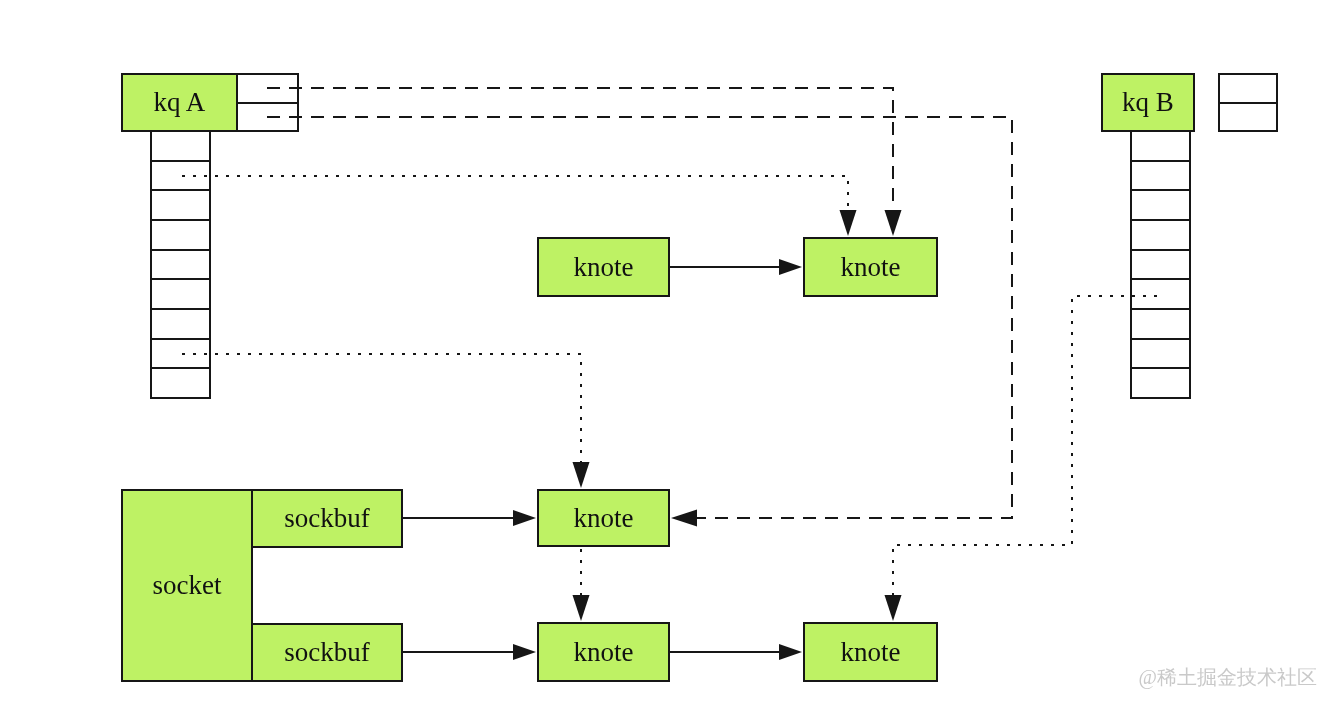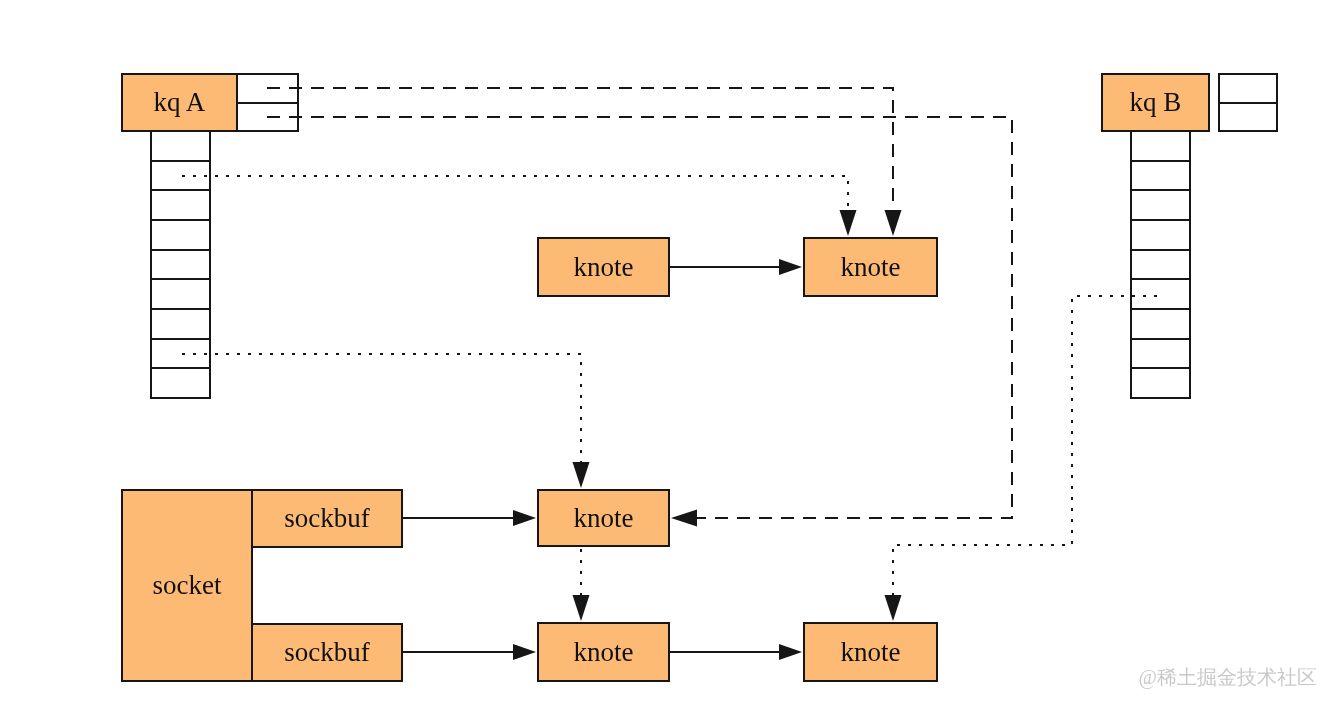--- a/index.html
+++ b/index.html
@@ -7,21 +7,21 @@
     position:relative;
     width:1334px;height:706px;
     background:#ffffff;
     overflow:hidden;
     font-family:"Liberation Serif","DejaVu Serif",serif;
   }
   .box{
     position:absolute;
     box-sizing:border-box;
     border:2px solid #161616;
-    background:#fdba74;
+    background:#bef264;
     display:flex;align-items:center;justify-content:center;
     font-size:27px;color:#111;
     line-height:1;
     white-space:nowrap;
   }
   .cells{
     position:absolute;
     box-sizing:border-box;
     border:2px solid #161616;
     background:#ffffff;
@@ -63,21 +63,21 @@
   <div class="cell"></div>
       <div class="cell"></div>
       <div class="cell"></div>
       <div class="cell"></div>
       <div class="cell"></div>
       <div class="cell"></div>
       <div class="cell"></div>
       <div class="cell"></div>
     </div>
 
-  <div class="box" style="left:1101px;top:73px;width:109px;height:59px;">
+  <div class="box" style="left:1101px;top:73px;width:94px;height:59px;">
     <span>kq B</span>
   </div>
   <div class="cells" style="left:1218px;top:73px;width:60px;height:59px;">
     <div class="cell"></div>
   <div class="cell"></div>
     </div>
   <div class="cells" style="left:1130px;top:130px;width:61px;height:269px;">
     <div class="cell"></div>
   <div class="cell"></div>
       <div class="cell"></div>

